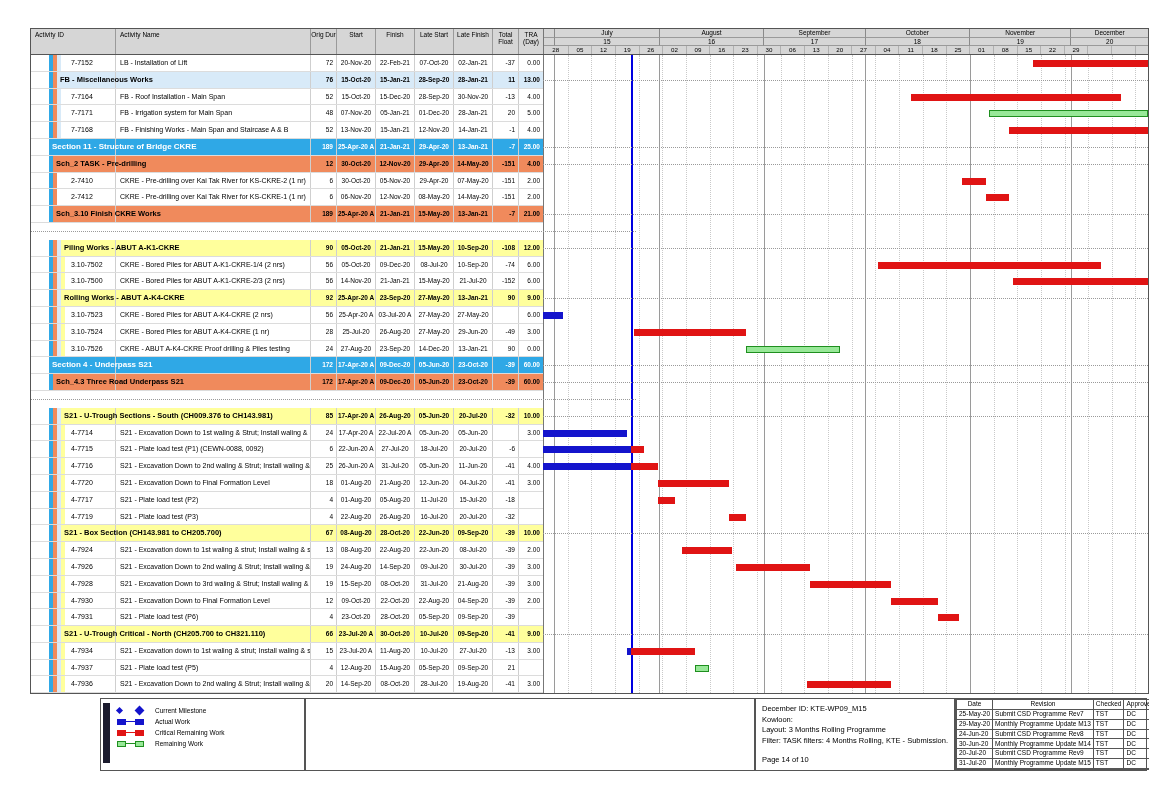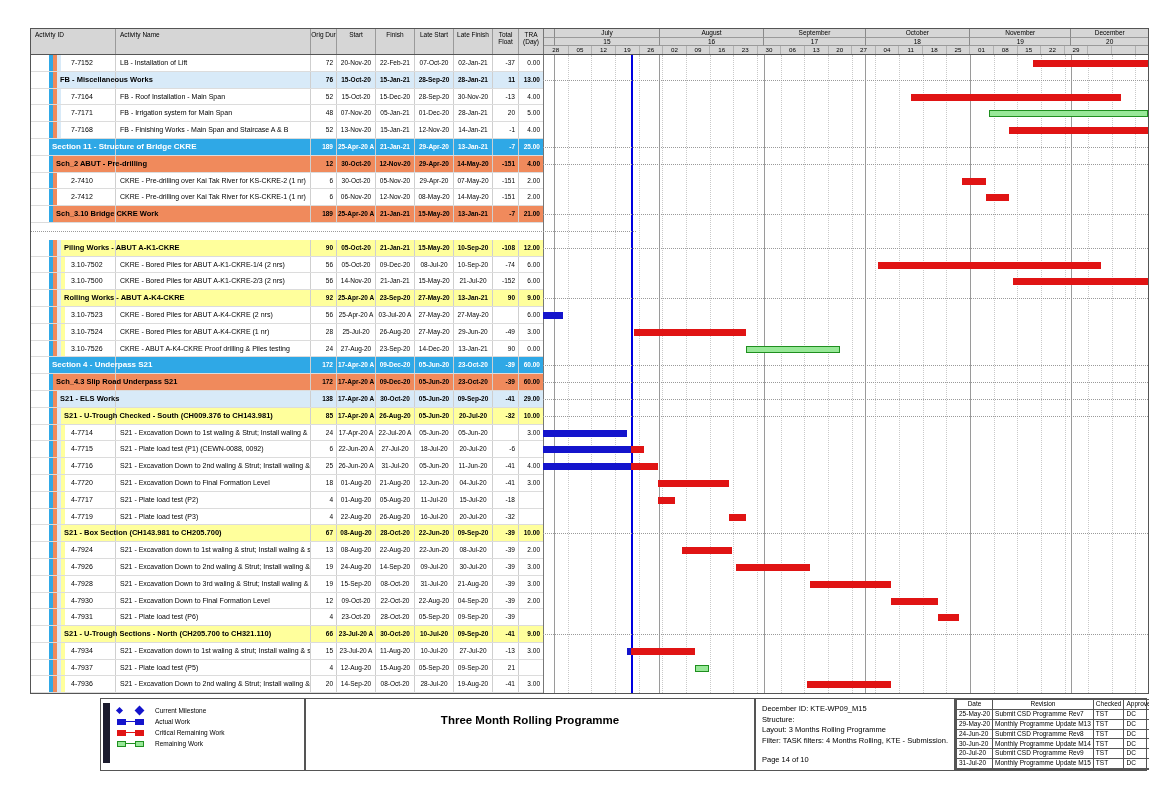--- a/index.html
+++ b/index.html
@@ -297,21 +297,21 @@
           <div class="cell slot" style="background: rgb(240, 138, 92);"></div>
           <div class="cell idc" style="background: rgb(240, 138, 92);"></div>
           <div class="cell nmc" style="background: rgb(240, 138, 92);"></div>
           <div class="cell num r" style="width: 26px; background: rgb(240, 138, 92); font-weight: bold;">12</div>
           <div class="cell num c" style="width: 39px; background: rgb(240, 138, 92); font-weight: bold;">30-Oct-20</div>
           <div class="cell num c" style="width: 39px; background: rgb(240, 138, 92); font-weight: bold;">12-Nov-20</div>
           <div class="cell num c" style="width: 39px; background: rgb(240, 138, 92); font-weight: bold;">29-Apr-20</div>
           <div class="cell num c" style="width: 39px; background: rgb(240, 138, 92); font-weight: bold;">14-May-20</div>
           <div class="cell num r" style="width: 26px; background: rgb(240, 138, 92); font-weight: bold;">-151</div>
           <div class="cell num r" style="width: 25px; background: rgb(240, 138, 92); font-weight: bold;">4.00</div>
-          <div class="bandlabel" style="left: 25px; font-size: 7.5px;">Sch_2 ABUT - Pre-drilling</div>
+          <div class="bandlabel" style="left: 25px; font-size: 7.5px;">Sch_2 TASK - Pre-drilling</div>
         </div>
         <div class="gp band"></div>
       </div>
       <div class="row" style="height: 16.8px;">
         <div class="lp">
           <div class="cell spacer"></div>
           <div class="cell slot" style="background: rgb(47, 168, 230);"></div>
           <div class="cell slot" style="background: rgb(240, 138, 92);"></div>
           <div class="cell slot"></div>
           <div class="cell slot"></div>
@@ -359,21 +359,21 @@
           <div class="cell slot" style="background: rgb(240, 138, 92);"></div>
           <div class="cell idc" style="background: rgb(240, 138, 92);"></div>
           <div class="cell nmc" style="background: rgb(240, 138, 92);"></div>
           <div class="cell num r" style="width: 26px; background: rgb(240, 138, 92); font-weight: bold;">189</div>
           <div class="cell num c" style="width: 39px; background: rgb(240, 138, 92); font-weight: bold;">25-Apr-20 A</div>
           <div class="cell num c" style="width: 39px; background: rgb(240, 138, 92); font-weight: bold;">21-Jan-21</div>
           <div class="cell num c" style="width: 39px; background: rgb(240, 138, 92); font-weight: bold;">15-May-20</div>
           <div class="cell num c" style="width: 39px; background: rgb(240, 138, 92); font-weight: bold;">13-Jan-21</div>
           <div class="cell num r" style="width: 26px; background: rgb(240, 138, 92); font-weight: bold;">-7</div>
           <div class="cell num r" style="width: 25px; background: rgb(240, 138, 92); font-weight: bold;">21.00</div>
-          <div class="bandlabel" style="left: 25px; font-size: 7.5px;">Sch_3.10 Bridge CKRE Work</div>
+          <div class="bandlabel" style="left: 25px; font-size: 7.5px;">Sch_3.10 Finish CKRE Works</div>
         </div>
         <div class="gp band"></div>
       </div>
       <div class="row" style="height: 16.8px;">
         <div class="gp band"></div>
       </div>
       <div class="row" style="height: 16.8px;">
         <div class="lp">
           <div class="cell spacer"></div>
           <div class="cell slot" style="background: rgb(47, 168, 230);"></div>
@@ -547,61 +547,44 @@
           <div class="cell slot" style="background: rgb(240, 138, 92);"></div>
           <div class="cell idc" style="background: rgb(240, 138, 92);"></div>
           <div class="cell nmc" style="background: rgb(240, 138, 92);"></div>
           <div class="cell num r" style="width: 26px; background: rgb(240, 138, 92); font-weight: bold;">172</div>
           <div class="cell num c" style="width: 39px; background: rgb(240, 138, 92); font-weight: bold;">17-Apr-20 A</div>
           <div class="cell num c" style="width: 39px; background: rgb(240, 138, 92); font-weight: bold;">09-Dec-20</div>
           <div class="cell num c" style="width: 39px; background: rgb(240, 138, 92); font-weight: bold;">05-Jun-20</div>
           <div class="cell num c" style="width: 39px; background: rgb(240, 138, 92); font-weight: bold;">23-Oct-20</div>
           <div class="cell num r" style="width: 26px; background: rgb(240, 138, 92); font-weight: bold;">-39</div>
           <div class="cell num r" style="width: 25px; background: rgb(240, 138, 92); font-weight: bold;">60.00</div>
-          <div class="bandlabel" style="left: 25px; font-size: 7.5px;">Sch_4.3 Slip Road Underpass S21</div>
-        </div>
-        <div class="gp band"></div>
-      </div>
-      <div class="row" style="height: 16.8px;">
-        <div class="lp">
-          <div class="cell spacer"></div>
-          <div class="cell slot" style="background: rgb(47, 168, 230);"></div>
-          <div class="cell slot" style="background: rgb(240, 138, 92);"></div>
-          <div class="cell slot" style="background: rgb(216, 234, 248);"></div>
-          <div class="cell slot" style="background: rgb(216, 234, 248);"></div>
-          <div class="cell idc" style="background: rgb(216, 234, 248);"></div>
-          <div class="cell nmc" style="background: rgb(216, 234, 248);"></div>
-          <div class="cell num r" style="width: 26px; background: rgb(216, 234, 248); font-weight: bold;">138</div>
-          <div class="cell num c" style="width: 39px; background: rgb(216, 234, 248); font-weight: bold;">17-Apr-20 A</div>
-          <div class="cell num c" style="width: 39px; background: rgb(216, 234, 248); font-weight: bold;">30-Oct-20</div>
-          <div class="cell num c" style="width: 39px; background: rgb(216, 234, 248); font-weight: bold;">05-Jun-20</div>
-          <div class="cell num c" style="width: 39px; background: rgb(216, 234, 248); font-weight: bold;">09-Sep-20</div>
-          <div class="cell num r" style="width: 26px; background: rgb(216, 234, 248); font-weight: bold;">-41</div>
-          <div class="cell num r" style="width: 25px; background: rgb(216, 234, 248); font-weight: bold;">29.00</div>
-          <div class="bandlabel" style="left: 29px; font-size: 7.5px;">S21 - ELS Works</div>
-        </div>
+          <div class="bandlabel" style="left: 25px; font-size: 7.5px;">Sch_4.3 Three Road Underpass S21</div>
+        </div>
+        <div class="gp band"></div>
+      </div>
+      <div class="row" style="height: 16.8px;">
         <div class="gp band"></div>
       </div>
       <div class="row" style="height: 16.8px;">
         <div class="lp">
           <div class="cell spacer"></div>
           <div class="cell slot" style="background: rgb(47, 168, 230);"></div>
           <div class="cell slot" style="background: rgb(240, 138, 92);"></div>
           <div class="cell slot" style="background: rgb(216, 234, 248);"></div>
           <div class="cell slot" style="background: rgb(255, 255, 156);"></div>
           <div class="cell idc" style="background: rgb(255, 255, 156);"></div>
           <div class="cell nmc" style="background: rgb(255, 255, 156);"></div>
           <div class="cell num r" style="width: 26px; background: rgb(255, 255, 156); font-weight: bold;">85</div>
           <div class="cell num c" style="width: 39px; background: rgb(255, 255, 156); font-weight: bold;">17-Apr-20 A</div>
           <div class="cell num c" style="width: 39px; background: rgb(255, 255, 156); font-weight: bold;">26-Aug-20</div>
           <div class="cell num c" style="width: 39px; background: rgb(255, 255, 156); font-weight: bold;">05-Jun-20</div>
           <div class="cell num c" style="width: 39px; background: rgb(255, 255, 156); font-weight: bold;">20-Jul-20</div>
           <div class="cell num r" style="width: 26px; background: rgb(255, 255, 156); font-weight: bold;">-32</div>
           <div class="cell num r" style="width: 25px; background: rgb(255, 255, 156); font-weight: bold;">10.00</div>
-          <div class="bandlabel" style="left: 33px; font-size: 7.5px;">S21 - U-Trough Checked - South (CH009.376 to CH143.981)</div>
+          <div class="bandlabel" style="left: 33px; font-size: 7.5px;">S21 - U-Trough Sections - South (CH009.376 to CH143.981)</div>
         </div>
         <div class="gp band"></div>
       </div>
       <div class="row" style="height: 16.8px;">
         <div class="lp">
           <div class="cell spacer"></div>
           <div class="cell slot" style="background: rgb(47, 168, 230);"></div>
           <div class="cell slot" style="background: rgb(240, 138, 92);"></div>
           <div class="cell slot" style="background: rgb(216, 234, 248);"></div>
           <div class="cell slot" style="background: rgb(255, 255, 156);"></div>
@@ -860,21 +843,21 @@
           <div class="cell slot" style="background: rgb(255, 255, 156);"></div>
           <div class="cell idc" style="background: rgb(255, 255, 156);"></div>
           <div class="cell nmc" style="background: rgb(255, 255, 156);"></div>
           <div class="cell num r" style="width: 26px; background: rgb(255, 255, 156); font-weight: bold;">66</div>
           <div class="cell num c" style="width: 39px; background: rgb(255, 255, 156); font-weight: bold;">23-Jul-20 A</div>
           <div class="cell num c" style="width: 39px; background: rgb(255, 255, 156); font-weight: bold;">30-Oct-20</div>
           <div class="cell num c" style="width: 39px; background: rgb(255, 255, 156); font-weight: bold;">10-Jul-20</div>
           <div class="cell num c" style="width: 39px; background: rgb(255, 255, 156); font-weight: bold;">09-Sep-20</div>
           <div class="cell num r" style="width: 26px; background: rgb(255, 255, 156); font-weight: bold;">-41</div>
           <div class="cell num r" style="width: 25px; background: rgb(255, 255, 156); font-weight: bold;">9.00</div>
-          <div class="bandlabel" style="left: 33px; font-size: 7.5px;">S21 - U-Trough Sections - North (CH205.700 to CH321.110)</div>
+          <div class="bandlabel" style="left: 33px; font-size: 7.5px;">S21 - U-Trough Critical - North (CH205.700 to CH321.110)</div>
         </div>
         <div class="gp band"></div>
       </div>
       <div class="row" style="height: 16.8px;">
         <div class="lp">
           <div class="cell spacer"></div>
           <div class="cell slot" style="background: rgb(47, 168, 230);"></div>
           <div class="cell slot" style="background: rgb(240, 138, 92);"></div>
           <div class="cell slot" style="background: rgb(216, 234, 248);"></div>
           <div class="cell slot" style="background: rgb(255, 255, 156);"></div>
@@ -969,25 +952,24 @@
           <div class="lg-mark">
             <div class="sq" style="background: rgb(152, 232, 152); border: 1px solid rgb(31, 143, 31);"></div>
             <div class="ln" style="background: rgb(31, 143, 31);"></div>
             <div class="sq" style="background: rgb(152, 232, 152); border: 1px solid rgb(31, 143, 31);"></div>
           </div>
           <div class="lg-label">Remaining Work</div>
         </div>
       </div>
   </div>
   <div class="fbox titlebox">
-    <div class="t2">Three Month Rolling Programme</div>
   </div>
   <div class="fbox infobox">
     <div>December ID: KTE-WP09_M15</div>
-    <div>Structure:</div>
+    <div>Kowloon:</div>
     <div>Layout: 3 Months Rolling Programme</div>
     <div>Filter: TASK filters: 4 Months Rolling, KTE - Submission.</div>
     <div class="pagelabel">Page 14 of 10</div>
   </div>
   <div class="fbox revbox">
     <table class="rev">
       <tbody id="revBody">
           <tr>
             <th style="width: 44px;">Date</th>
             <th style="width: 148px;">Revision</th>

